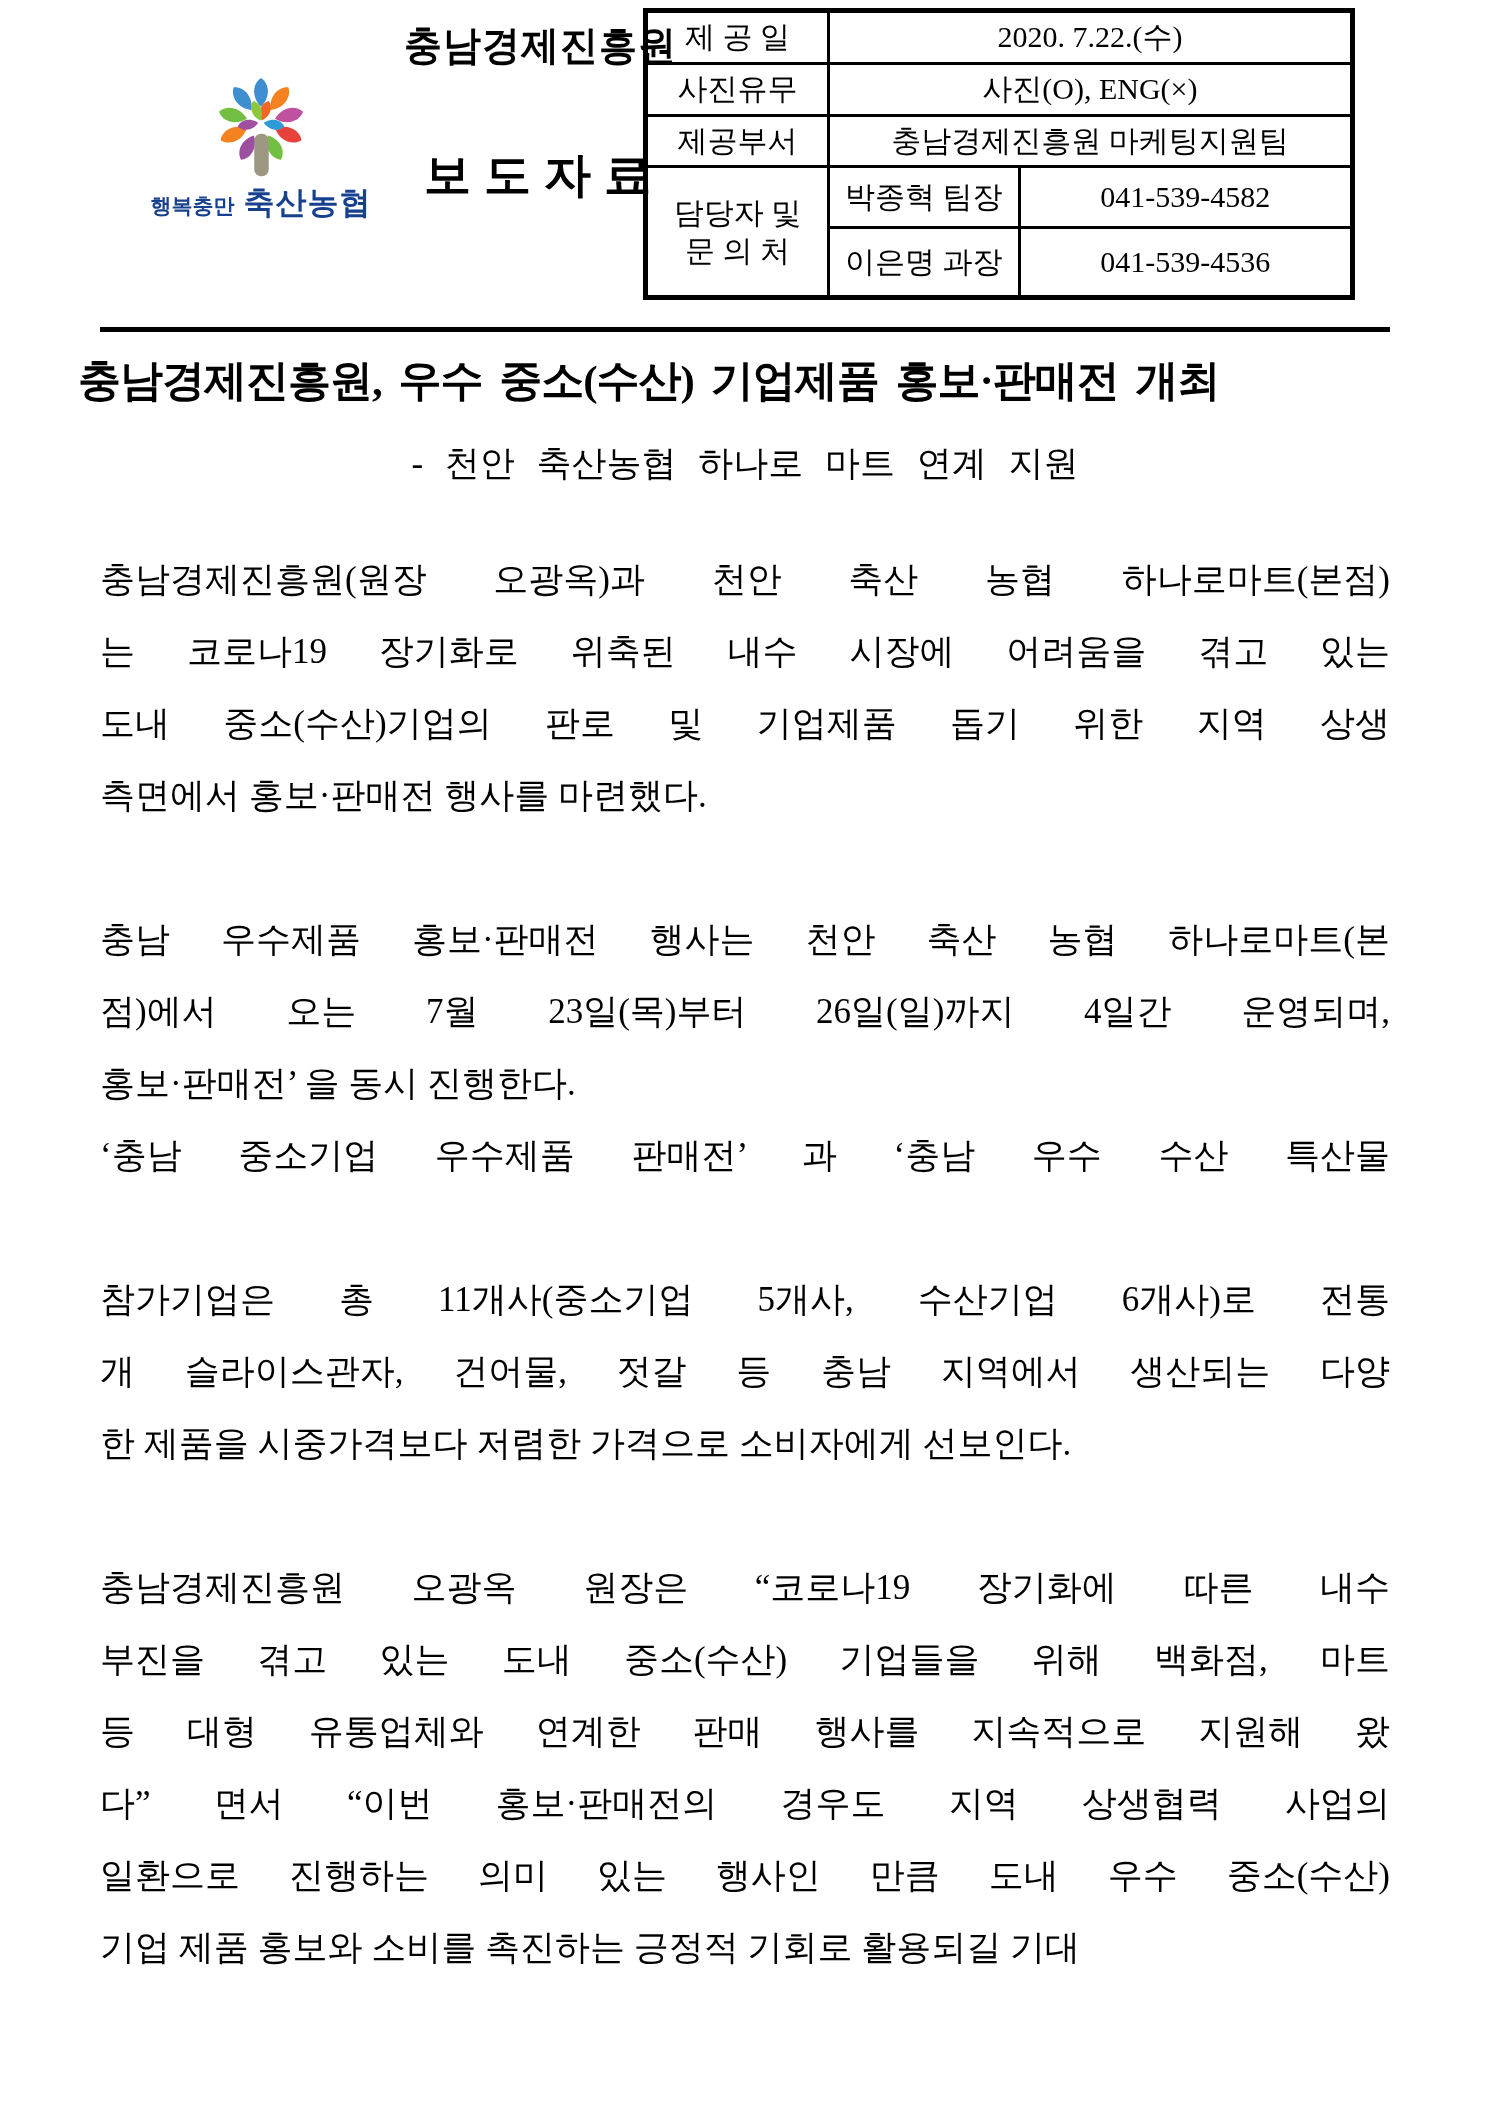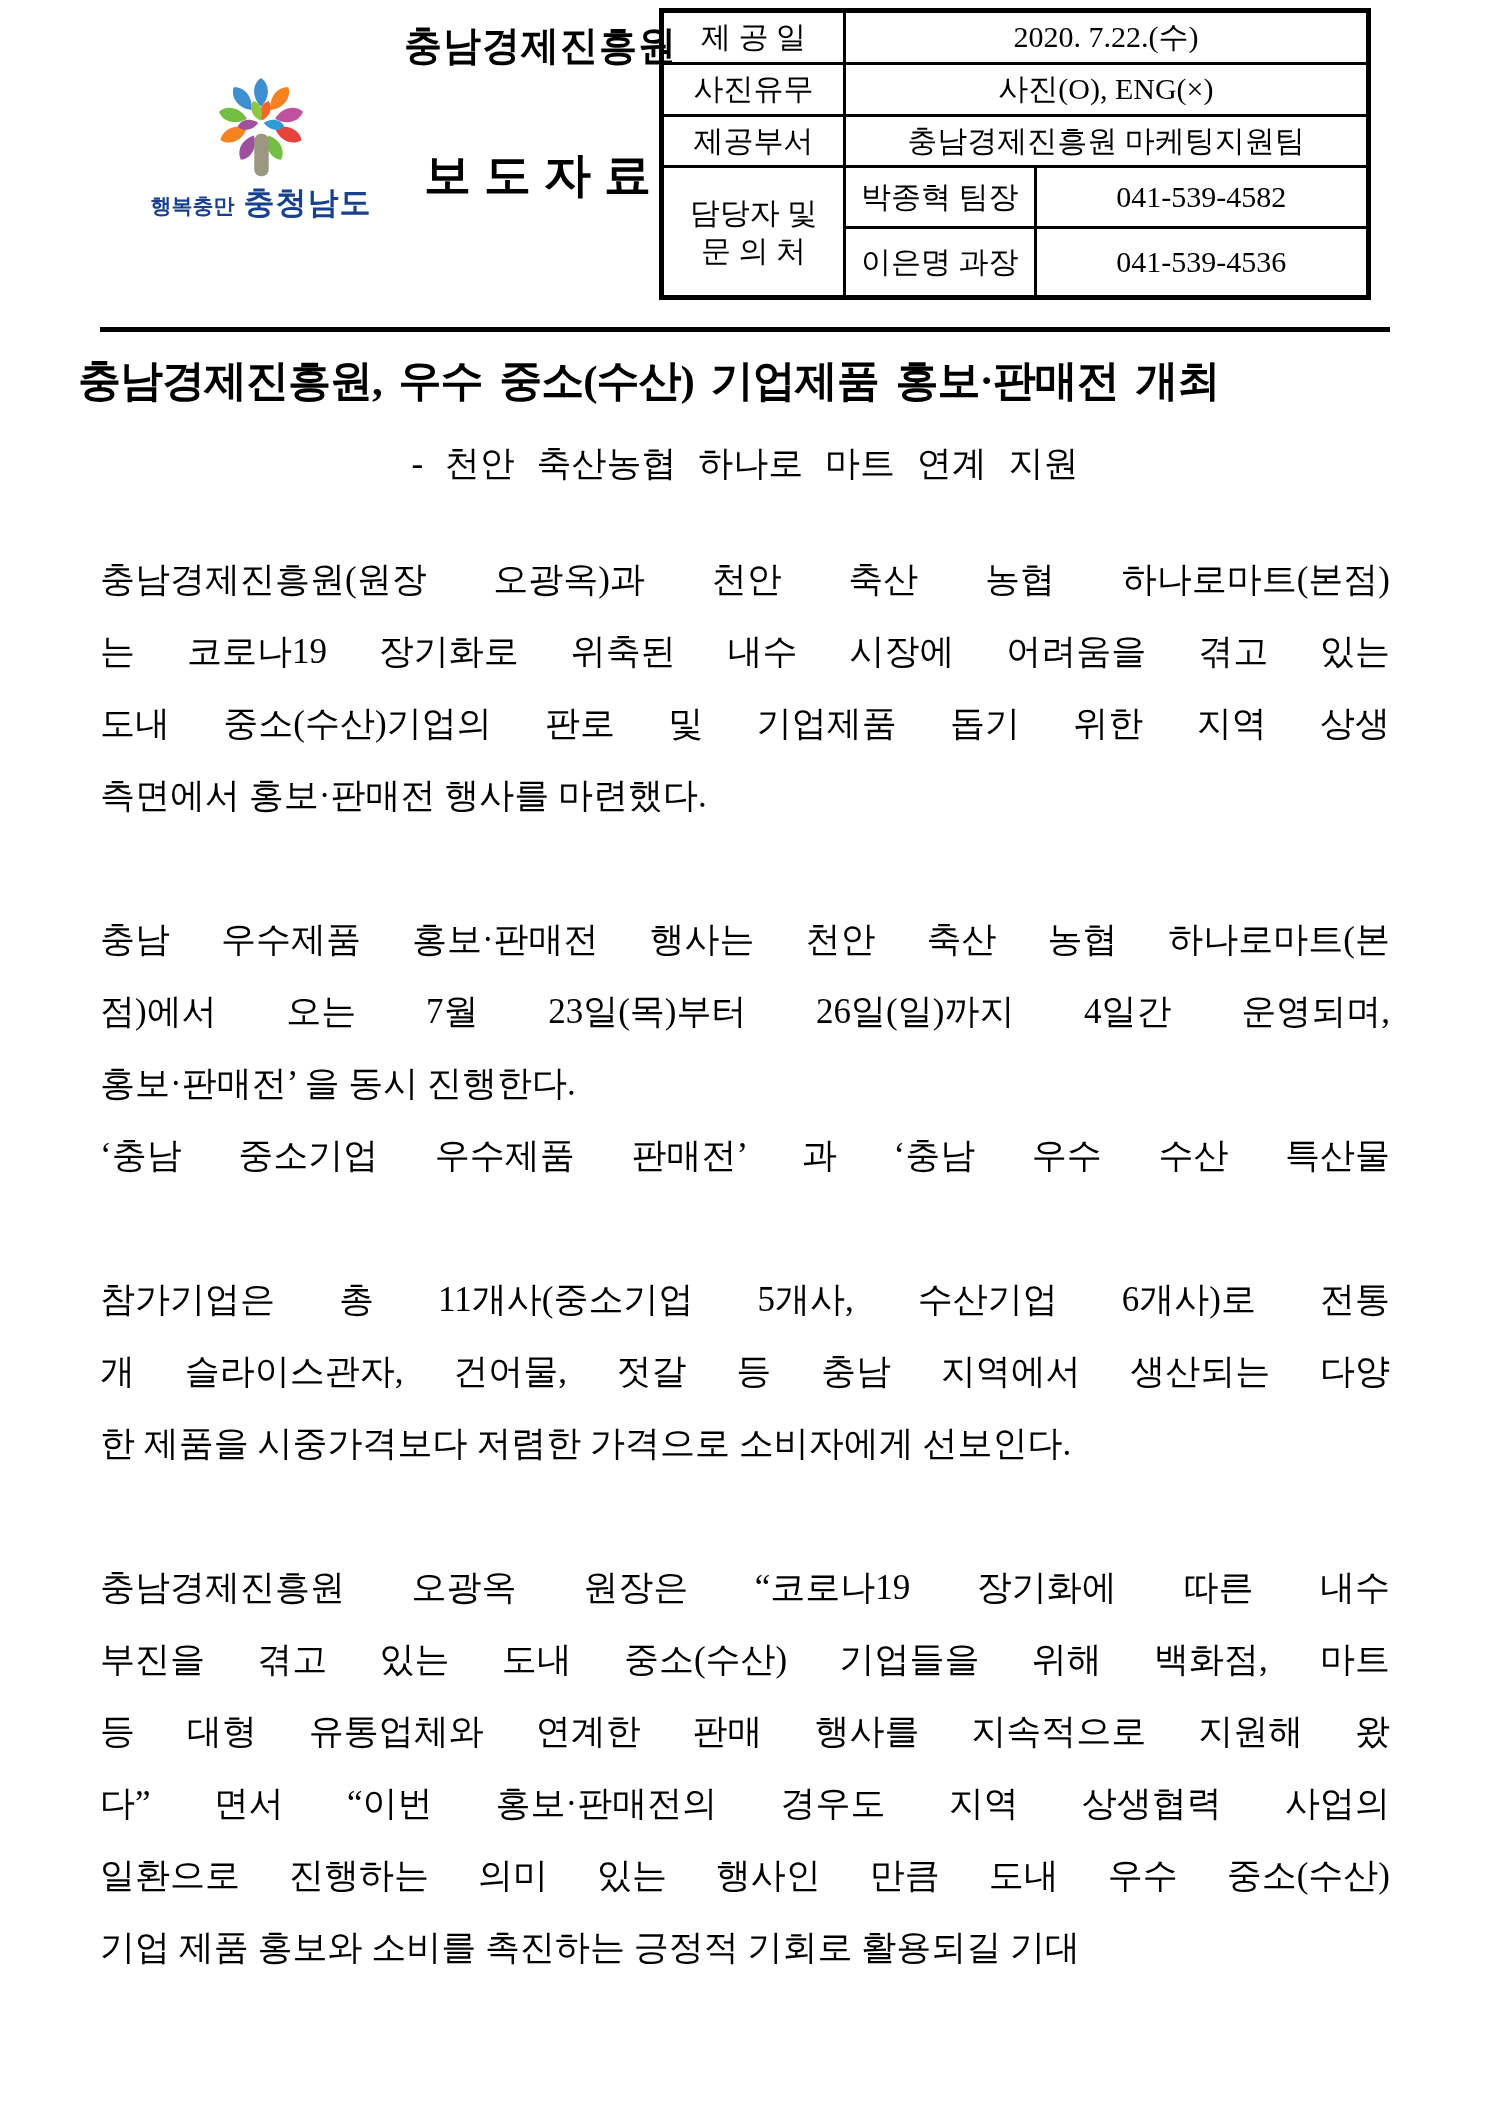--- a/index.html
+++ b/index.html
@@ -21,21 +21,21 @@
   .logo svg{display:block;margin:0 auto;}
   .logo-tagline{
     display:flex;align-items:baseline;justify-content:center;gap:9px;margin-top:0;
     font-family:"Liberation Sans","DejaVu Sans",sans-serif;
   }
   .logo-slogan{font-size:21px;font-weight:bold;}
   .logo-region{font-size:31px;font-weight:bold;letter-spacing:1px;}
   
   .info-table{
     position:absolute;left:643px;top:8px;width:712px;
-    border-collapse:collapse;table-layout:fixed;font-size:30px;margin-left:16px;
+    border-collapse:collapse;table-layout:fixed;font-size:30px;
   }
   .info-table,
   .info-table td{border:3px solid #000;}
   .info-table{border-width:5px;}
   .info-table td{text-align:center;padding:0;overflow:hidden;}
   .info-table tr:nth-child(1) td{height:49px;}
   .info-table tr:nth-child(2) td{height:49px;}
   .info-table tr:nth-child(3) td{height:48px;}
   .info-table tr:nth-child(4) td{height:58px;}
   .info-table tr:nth-child(5) td{height:66px;}
@@ -79,21 +79,21 @@
           <path d="M0 14 C -10 4 -9 -10 0 -16 C 9 -10 10 4 0 14 Z" transform="translate(46.5 24.4) rotate(-38) scale(1)" fill="#3e8ed0"></path>
           <path d="M0 14 C -10 4 -9 -10 0 -16 C 9 -10 10 4 0 14 Z" transform="translate(69.1 36.7) rotate(20) scale(0.72)" fill="#f26522"></path>
           <path d="M0 14 C -10 4 -9 -10 0 -16 C 9 -10 10 4 0 14 Z" transform="translate(60.9 36.7) rotate(-20) scale(0.72)" fill="#8dc63f"></path>
           <path d="M0 14 C -10 4 -9 -10 0 -16 C 9 -10 10 4 0 14 Z" transform="translate(77.8 50.3) rotate(100) scale(0.72)" fill="#2e9bd6"></path>
           <path d="M0 14 C -10 4 -9 -10 0 -16 C 9 -10 10 4 0 14 Z" transform="translate(52.2 50.3) rotate(260) scale(0.72)" fill="#a0509f"></path>
         </g>
       <rect x="58" y="60" width="15" height="44" rx="7" fill="#9b9781"></rect>
     </svg>
     <div class="logo-tagline" style="color: rgb(23, 65, 143);">
       <span class="logo-slogan">행복충만</span>
-      <span class="logo-region">충청남도</span>
+      <span class="logo-region">축산농협</span>
     </div>
   </div>
 
   <div class="org-name">충남경제진흥원</div>
   <div class="doc-type">보도자료</div>
 
   <table class="info-table">
     <colgroup>
         <col style="width:182px">
         <col style="width:190px">

